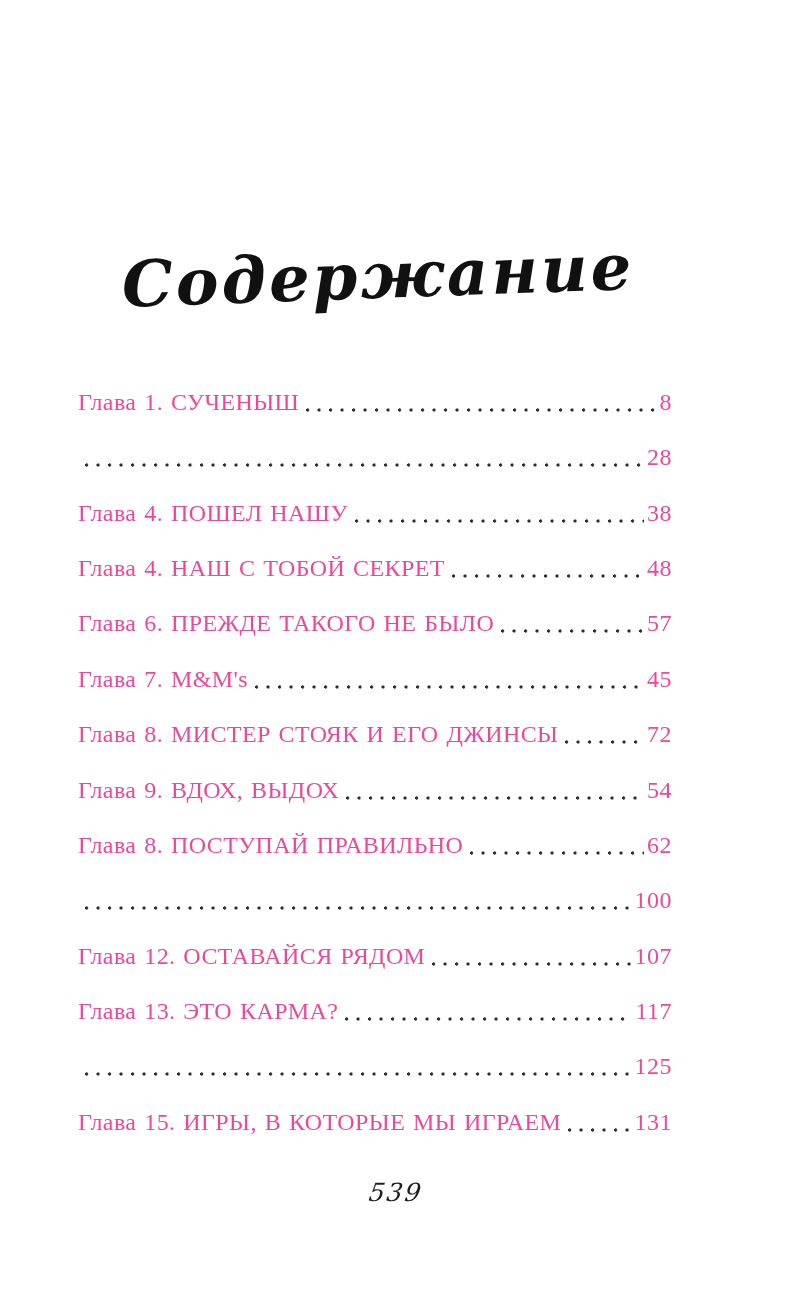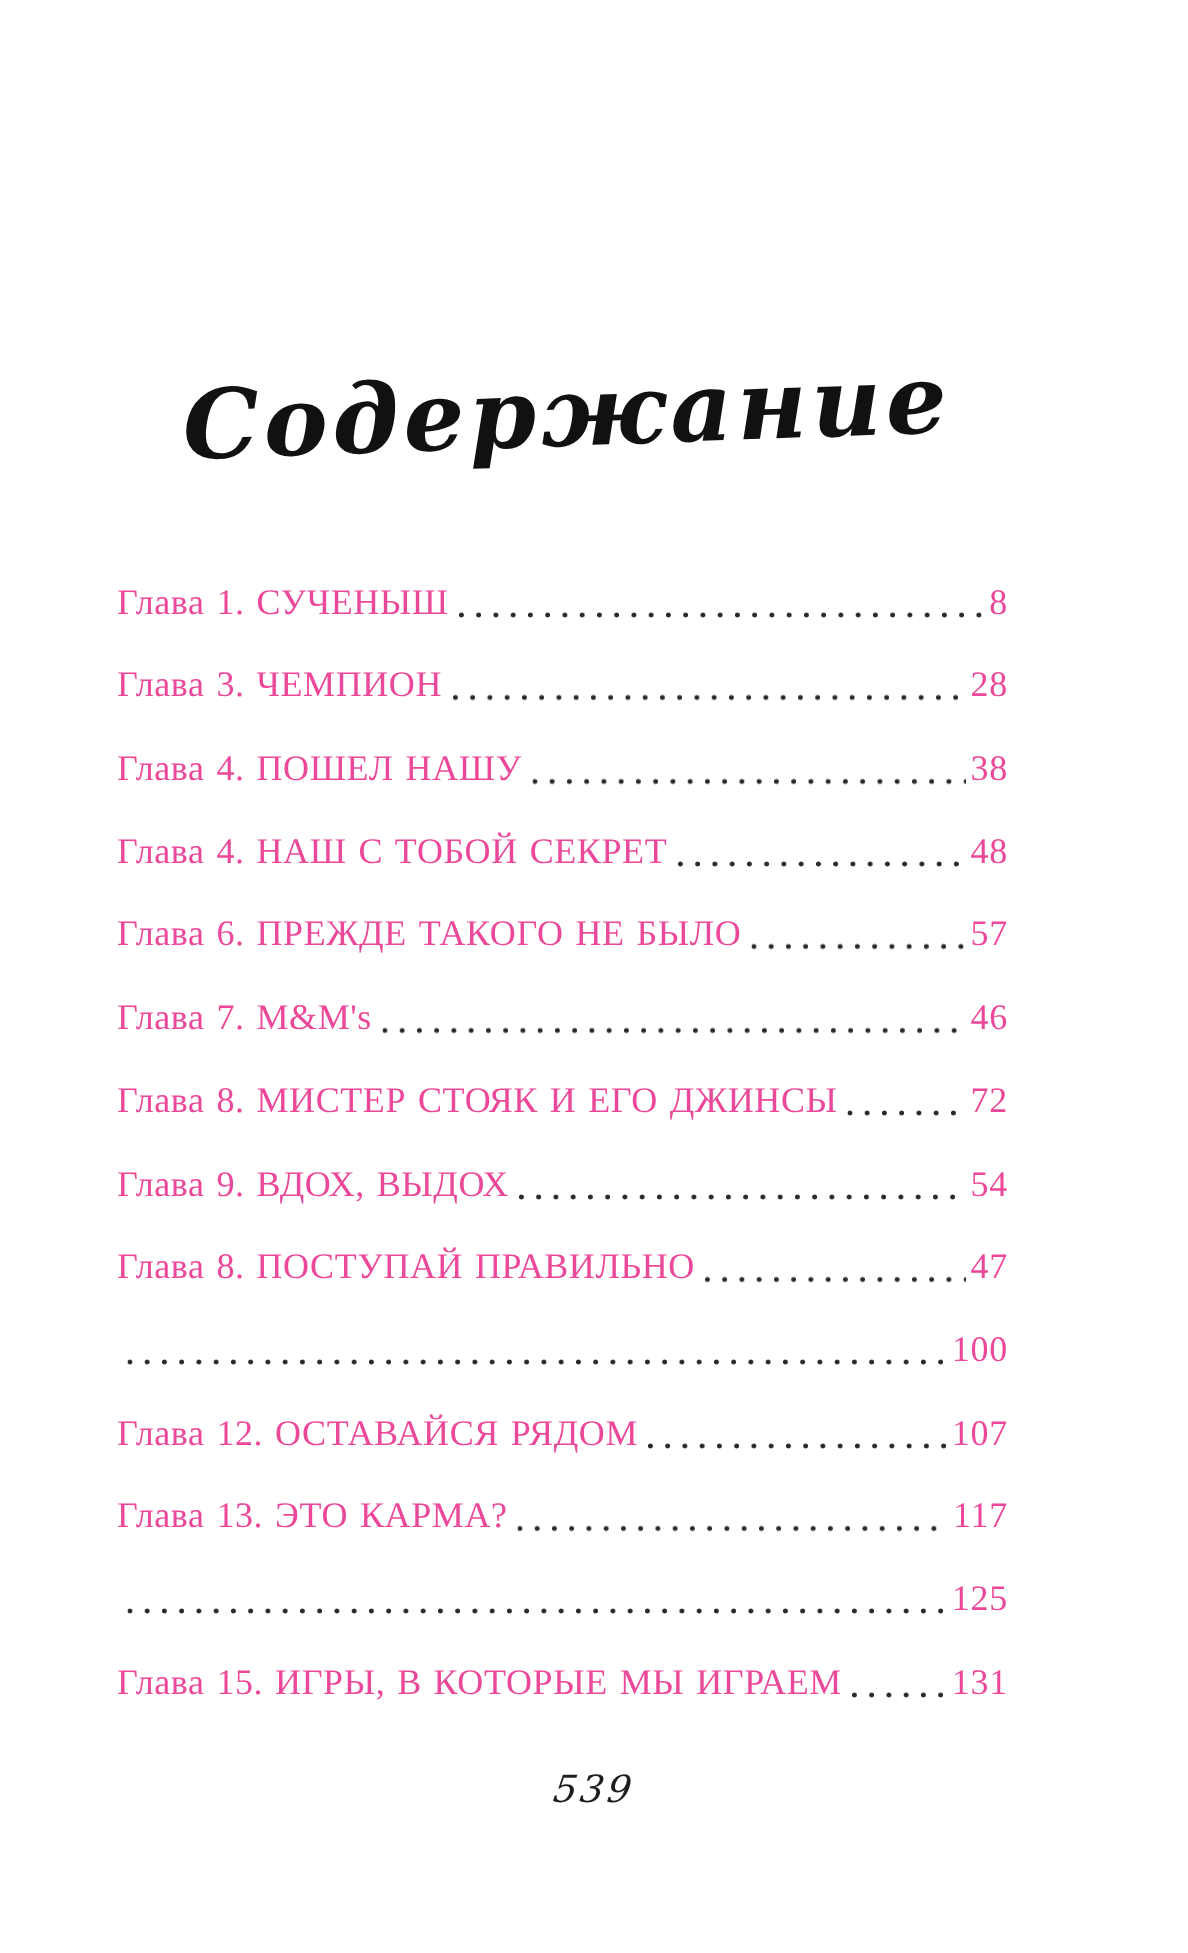--- a/index.html
+++ b/index.html
@@ -95,21 +95,20 @@
   <div class="toc">
 
       <div class="toc-row">
         <span class="toc-label">Глава 1. СУЧЕНЫШ</span>
         <span class="toc-dots"></span>
         <span class="toc-page">8</span>
       </div>
 
 
       <div class="toc-row">
-        <span class="toc-label">Глава 3. ЧЕМПИОН</span>
         <span class="toc-dots"></span>
         <span class="toc-page">28</span>
       </div>
 
       <div class="toc-row">
         <span class="toc-label">Глава 4. ПОШЕЛ НАШУ</span>
         <span class="toc-dots"></span>
         <span class="toc-page">38</span>
       </div>
 
@@ -121,39 +120,39 @@
 
       <div class="toc-row">
         <span class="toc-label">Глава 6. ПРЕЖДЕ ТАКОГО НЕ БЫЛО</span>
         <span class="toc-dots"></span>
         <span class="toc-page">57</span>
       </div>
 
       <div class="toc-row">
         <span class="toc-label">Глава 7. M&amp;M's</span>
         <span class="toc-dots"></span>
-        <span class="toc-page">46</span>
+        <span class="toc-page">45</span>
       </div>
 
       <div class="toc-row">
         <span class="toc-label">Глава 8. МИСТЕР СТОЯК И ЕГО ДЖИНСЫ</span>
         <span class="toc-dots"></span>
         <span class="toc-page">72</span>
       </div>
 
       <div class="toc-row">
         <span class="toc-label">Глава 9. ВДОХ, ВЫДОХ</span>
         <span class="toc-dots"></span>
         <span class="toc-page">54</span>
       </div>
 
       <div class="toc-row">
         <span class="toc-label">Глава 8. ПОСТУПАЙ ПРАВИЛЬНО</span>
         <span class="toc-dots"></span>
-        <span class="toc-page">47</span>
+        <span class="toc-page">62</span>
       </div>
 
       <div class="toc-row">
         <span class="toc-dots"></span>
         <span class="toc-page">100</span>
       </div>
 
       <div class="toc-row">
         <span class="toc-label">Глава 12. ОСТАВАЙСЯ РЯДОМ</span>
         <span class="toc-dots"></span>

